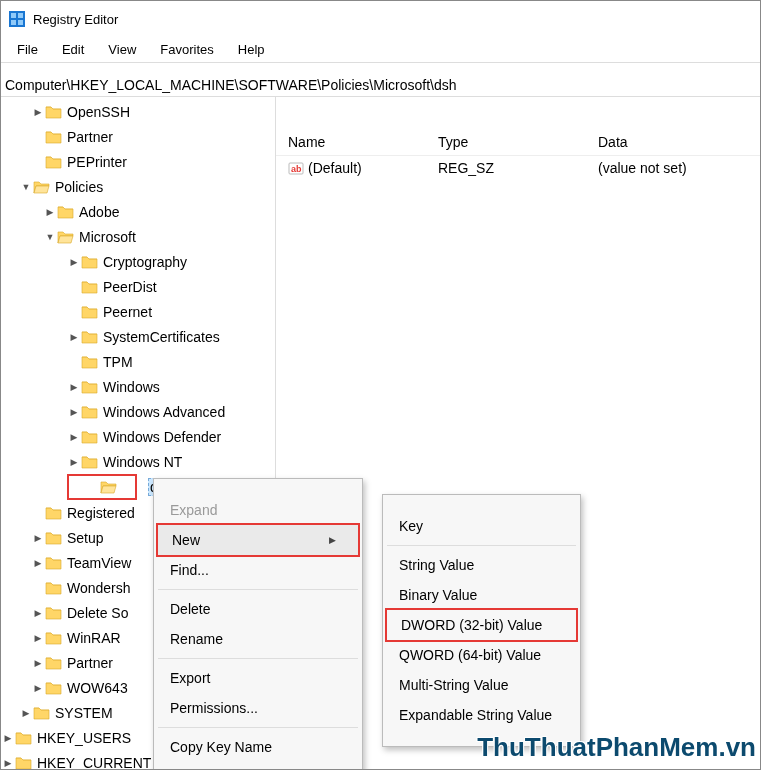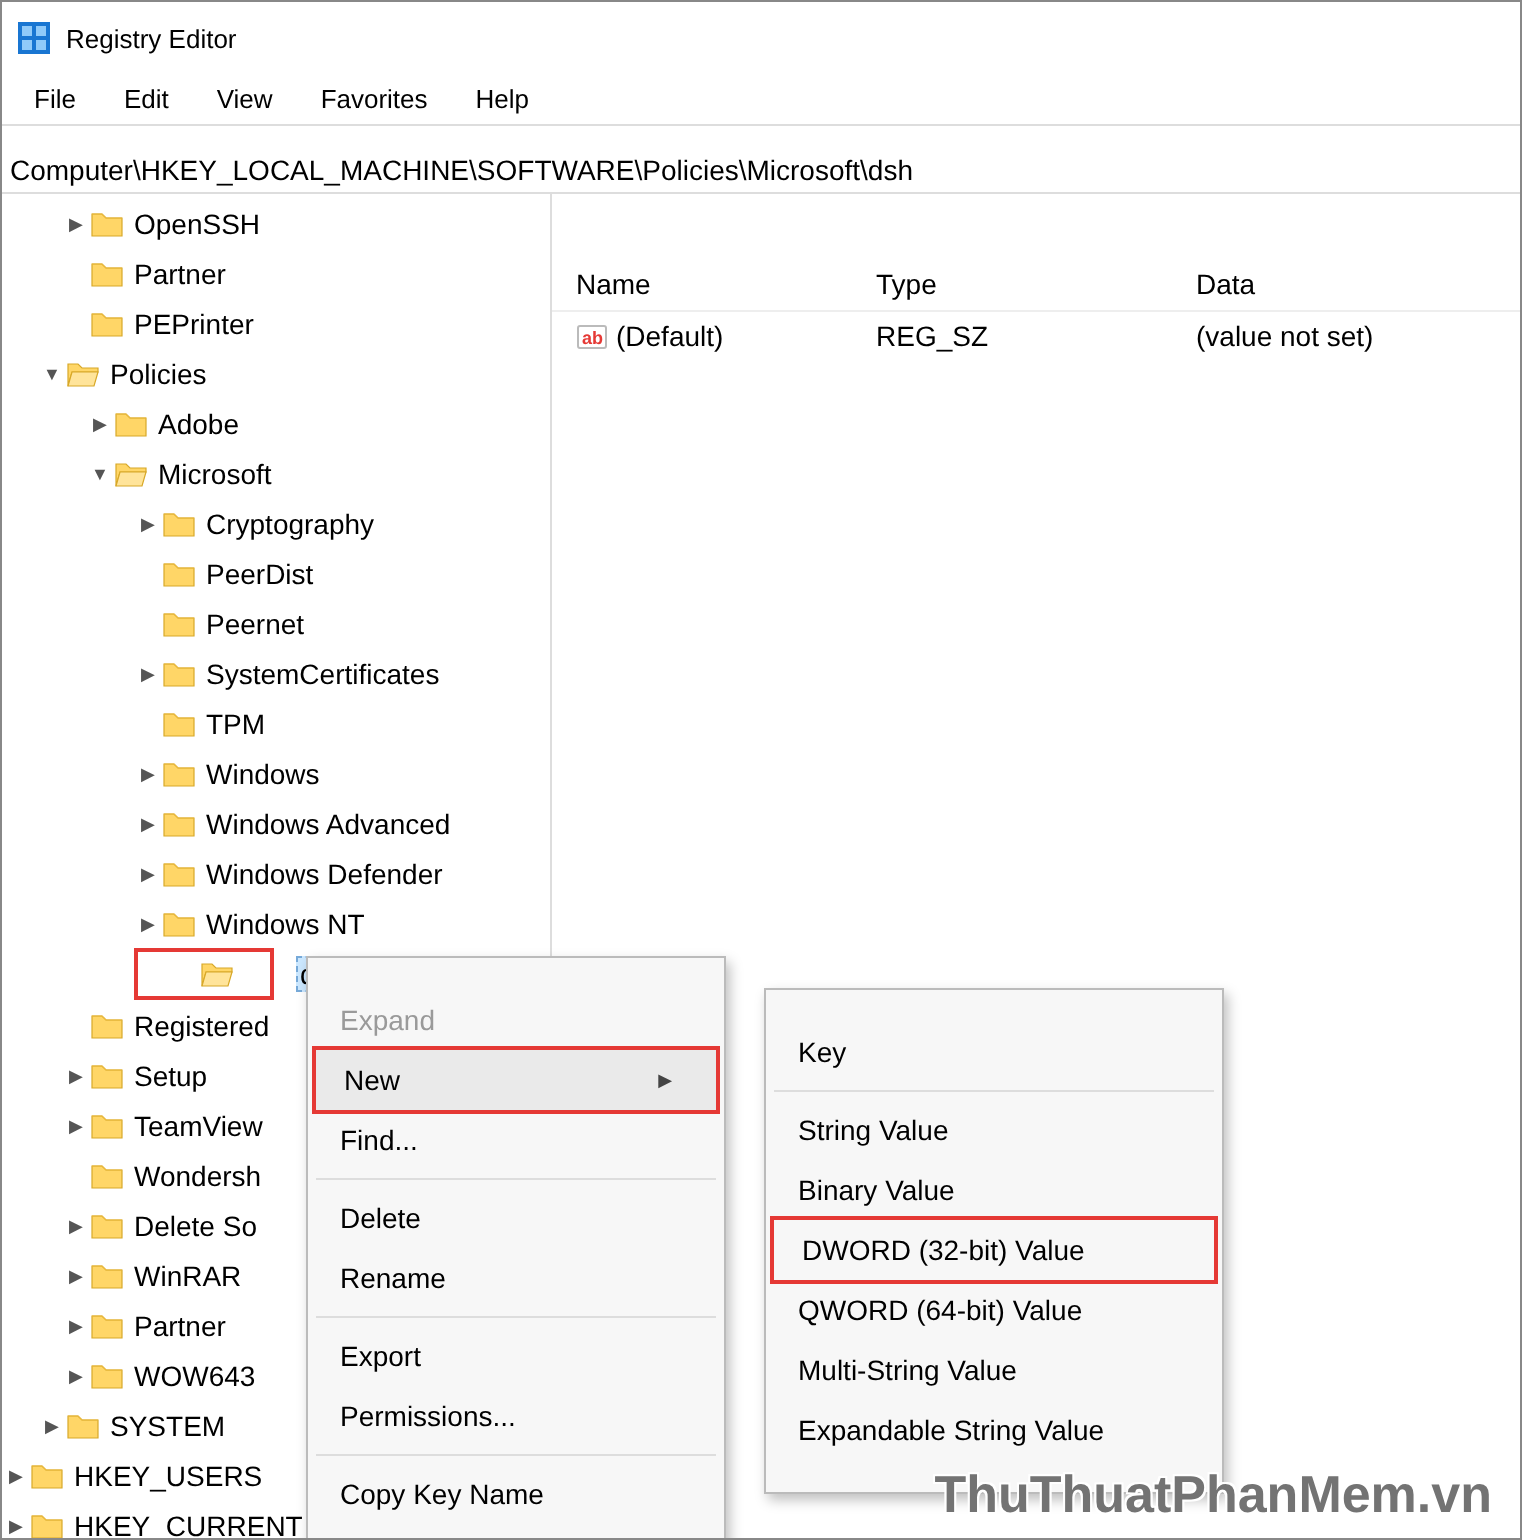--- a/index.html
+++ b/index.html
@@ -151,25 +151,25 @@
   .red-box-inner {
     padding: 7px 22px 7px 14px;
     display:flex;
     align-items:center;
     justify-content:space-between;
     gap: 40px;
     background: #eaeaea;
   }
   .watermark {
     position:absolute;
-    right: 14px;
+    right: 4px;
     bottom: 6px;
     font-size: 26px;
     font-weight: 800;
-    color: #737373;
+    color: #0c4a6e;
     text-shadow: 1px 1px 0 #fff, -1px -1px 0 #fff, 1px -1px 0 #fff, -1px 1px 0 #fff;
     font-family: Arial, sans-serif;
   }
   .scroll-hint {
     position:absolute;
     left:47px;
     bottom:-6px;
     width:76px;
     height:14px;
     background:#8a8a8a;
@@ -528,21 +528,21 @@
     </div>
   <div class="item">
       <span>Permissions...</span>
     </div>
   <div class="sep"></div>
   <div class="item">
       <span>Copy Key Name</span>
     </div>
 </div>
 
-<div class="ctx" style="left:381px; top:493px; width:230px">
+<div class="ctx" style="left:381px; top:493px; width:199px">
   <div class="item">
       <span>Key</span>
     </div>
   <div class="sep"></div>
   <div class="item">
       <span>String Value</span>
     </div>
   <div class="item">
       <span>Binary Value</span>
     </div>

